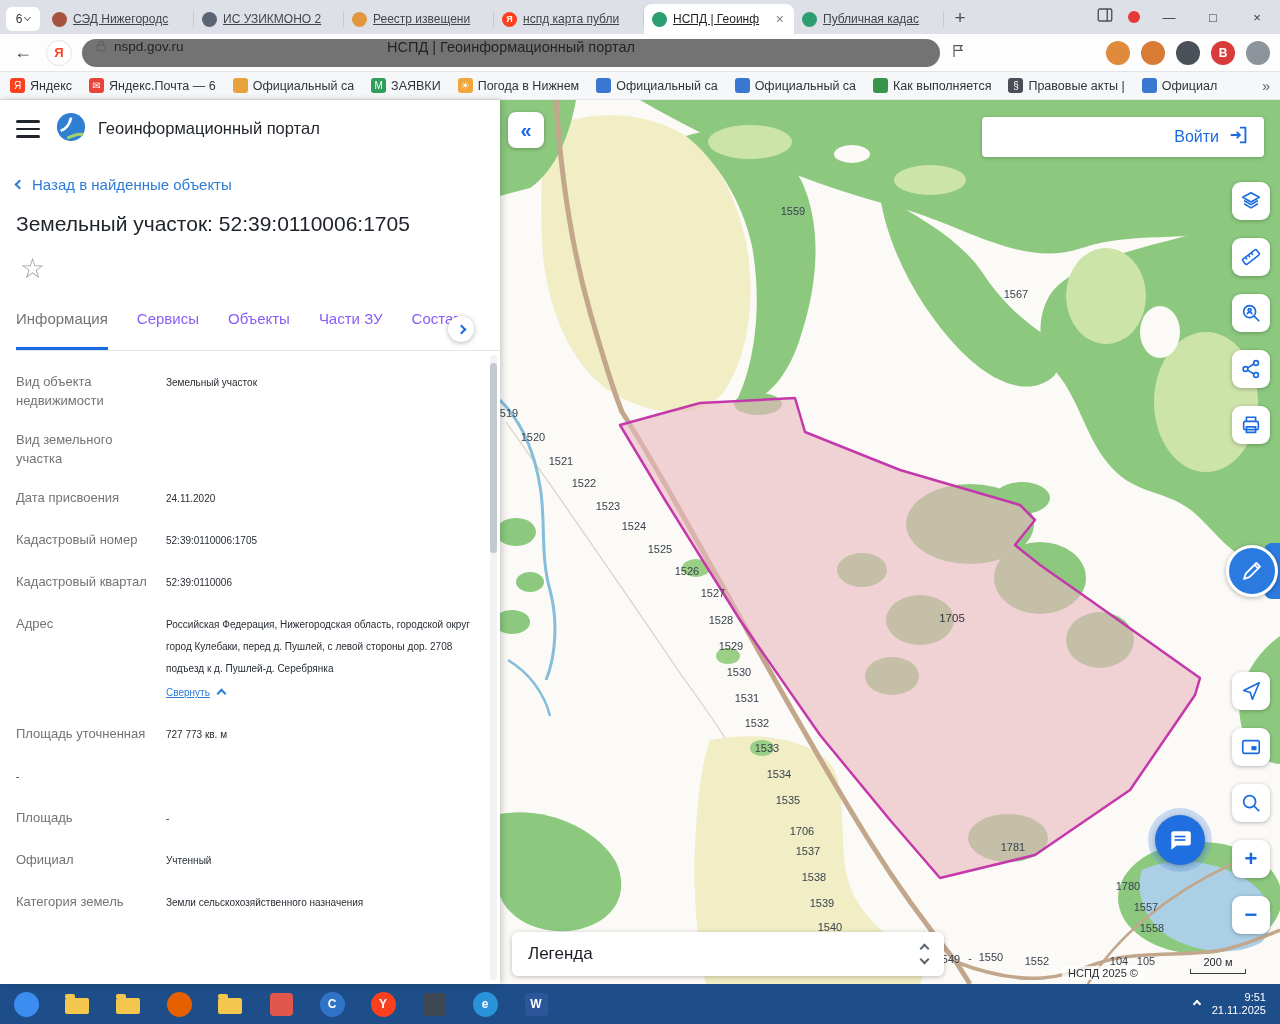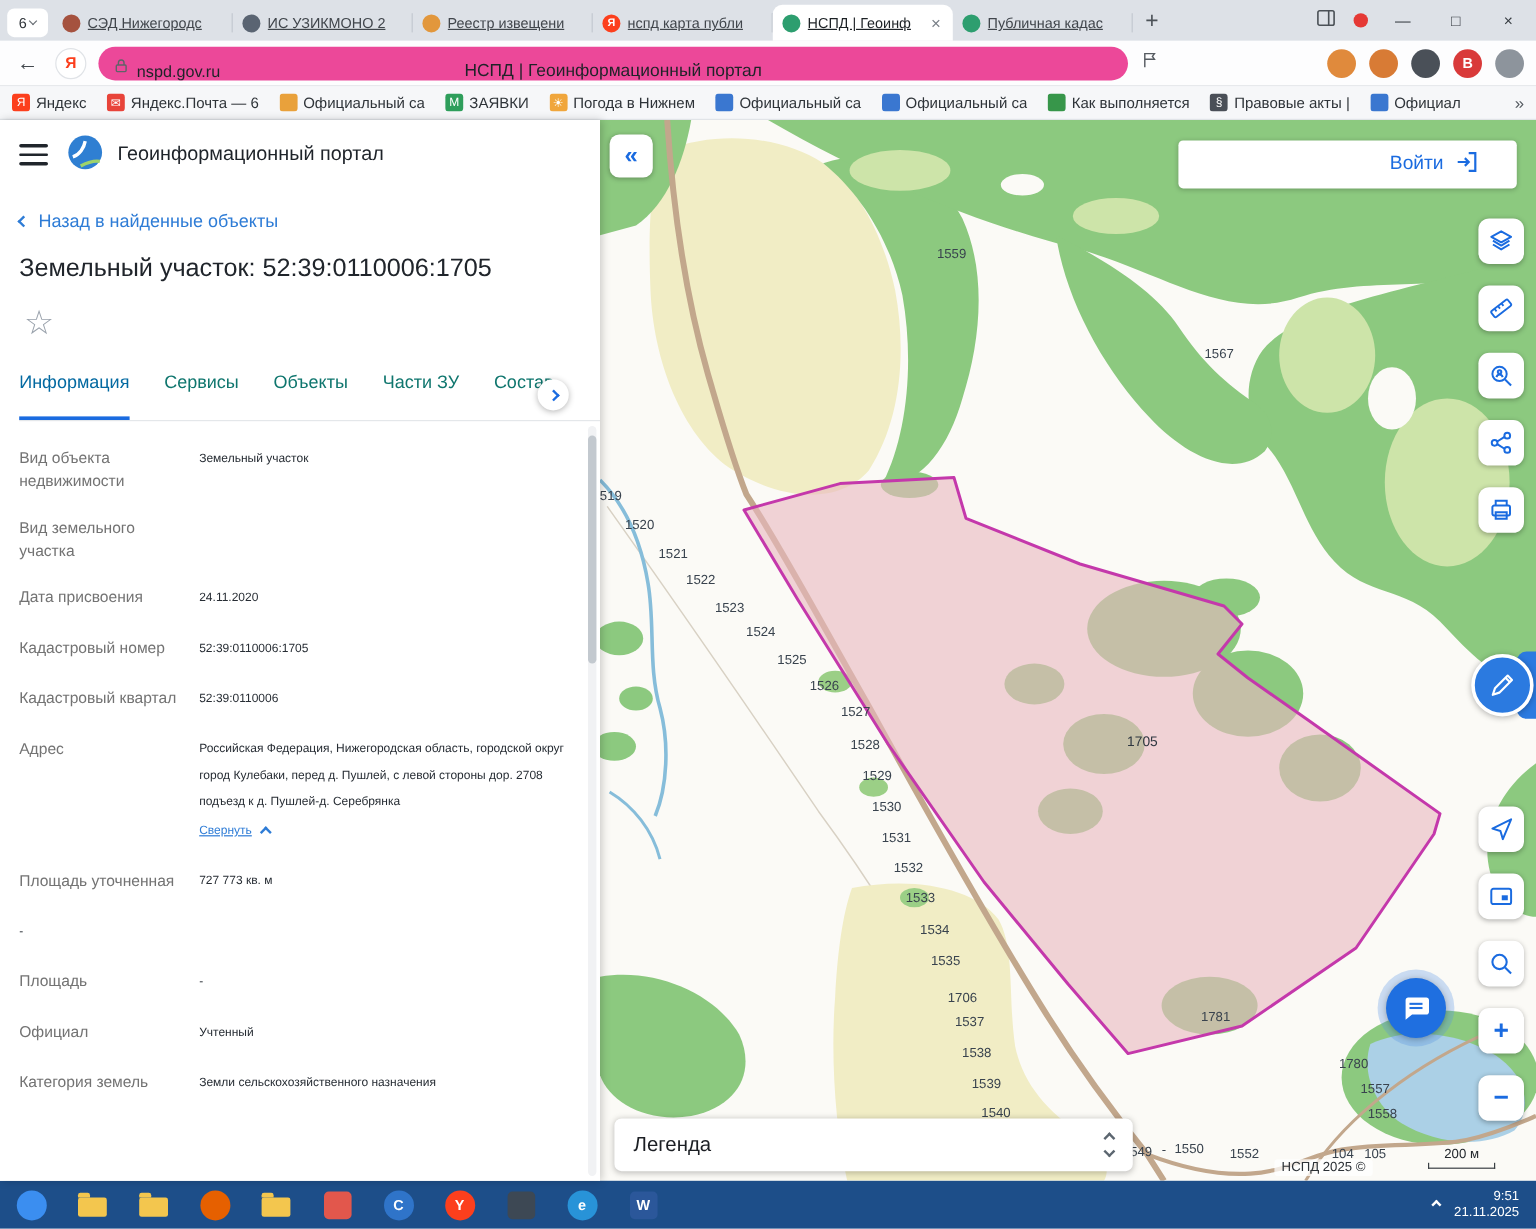--- a/index.html
+++ b/index.html
@@ -19,21 +19,21 @@
   .tab-close{font-size:14px;color:#7a8088;padding:0 2px;}
   .new-tab{width:28px;height:28px;margin:0 2px 2px;font-size:19px;color:#4c5258;display:flex;align-items:center;justify-content:center;border-radius:6px;}
   .tabstrip-right{margin-left:auto;display:flex;align-items:center;height:34px;gap:14px;padding-right:8px;}
   .notif-dot{width:12px;height:12px;background:#e53935;border-radius:50%;box-shadow:0 0 0 2px #dde1e7;}
   .win-btn{width:30px;height:26px;display:flex;align-items:center;justify-content:center;font-size:13px;color:#363b41;}
 
   
   .toolbar{position:absolute;top:34px;left:0;right:0;height:38px;background:#fdfdfe;border-bottom:1px solid #e1e4e8;display:flex;align-items:center;padding:0 10px;gap:10px;}
   .back-btn{font-size:18px;color:#43484e;width:26px;text-align:center;}
   .ya-btn{width:26px;height:26px;border-radius:50%;border:1px solid #e0e3e7;background:#fff;color:#fc3f1d;font-weight:bold;font-size:13px;display:flex;align-items:center;justify-content:center;}
-  .url-pill{width:858px;height:28px;background:#ec4899;border-radius:15px;display:flex;align-items:flex-end;padding:0 12px;position:relative;}
+  .url-pill{width:858px;height:28px;background:#737373;border-radius:15px;display:flex;align-items:flex-start;padding:0 12px;position:relative;}
   .domain{font-size:13.5px;color:#1f2328;margin-left:6px;}
   .page-title-center{position:absolute;left:0;right:0;text-align:center;font-size:14.5px;color:#1f2328;pointer-events:none;}
   .ext-icons{margin-left:auto;display:flex;gap:11px;align-items:center;}
   .ext{width:24px;height:24px;border-radius:50%;display:flex;align-items:center;justify-content:center;color:#fff;font-size:12px;font-weight:bold;}
 
   
   .bookmarks{position:absolute;top:72px;left:0;right:0;height:28px;background:#f6f7f9;border-bottom:1px solid #e1e4e8;display:flex;align-items:center;padding:0 10px;gap:17px;font-size:12.5px;color:#2f3439;}
   .bm{display:flex;align-items:center;gap:5px;white-space:nowrap;overflow:hidden;}
   .bm-ico{width:15px;height:15px;border-radius:3px;color:#fff;font-size:10px;display:flex;align-items:center;justify-content:center;flex-shrink:0;}
   .bm-overflow{margin-left:auto;color:#555b61;font-size:14px;}
@@ -44,40 +44,40 @@
   
   .panel{position:relative;width:500px;flex:0 0 500px;height:884px;background:#fff;z-index:2;box-shadow:2px 0 7px rgba(0,0,0,.2);overflow:hidden;}
   .hamburger{position:absolute;left:16px;top:20px;width:24px;}
   .hamburger i{display:block;height:2.5px;background:#20252b;margin-bottom:5px;border-radius:2px;}
   .logo{position:absolute;left:56px;top:12px;}
   .app-title{position:absolute;left:98px;top:19px;font-size:16.5px;color:#1e2329;}
   .back-link{position:absolute;left:16px;top:76px;color:#2e7cd6;font-size:15px;display:flex;align-items:center;gap:9px;}
   .panel-h1{position:absolute;left:16px;top:112px;font-size:21px;font-weight:500;color:#20252b;}
   .star{position:absolute;left:20px;top:152px;font-size:28px;color:#9aa2ac;}
   .panel-tabs{position:absolute;left:16px;top:210px;right:0;height:41px;display:flex;gap:29px;border-bottom:1px solid #e4e7ea;width:484px;}
-  .ptab{font-size:15px;color:#0f766e;padding-bottom:12px;white-space:nowrap;}
-  .ptab.active{color:#0369a1;border-bottom:3px solid #1a6be0;}
+  .ptab{font-size:15px;color:#8b5cf6;padding-bottom:12px;white-space:nowrap;}
+  .ptab.active{color:#737373;border-bottom:3px solid #1a6be0;}
   .next-tabs-btn{position:absolute;left:448px;top:216px;width:26px;height:26px;border-radius:50%;background:#fff;box-shadow:0 1px 5px rgba(0,0,0,.3);display:flex;align-items:center;justify-content:center;color:#1a6be0;z-index:3;}
   .fields{position:absolute;top:272px;left:16px;width:458px;}
   .frow{display:flex;margin-bottom:20px;}
   .flabel{width:150px;flex:0 0 150px;padding-right:10px;font-size:13px;line-height:19px;color:#737373;}
   .fvalue{flex:1;font-size:10px;line-height:22px;color:#272d34;}
   .collapse-link{color:#2e7cd6;margin-top:2px;display:flex;align-items:center;gap:8px;text-decoration:underline;}
   .pscroll{position:absolute;right:3px;top:255px;width:7px;height:625px;background:#f1f2f4;border-radius:4px;}
   .pscroll .thumb{position:absolute;top:8px;left:0;width:7px;height:190px;background:#c3c9cf;border-radius:4px;}
 
   
   .map{position:relative;flex:1;height:884px;overflow:hidden;background:#fbfaf6;}
   .basemap{position:absolute;inset:0;}
   .plabel{font-size:11px;fill:#39434e;text-anchor:middle;font-family:"Liberation Sans",sans-serif;}
   .plabel.main{fill:#2e3740;font-size:11.5px;}
   .map-btn{position:absolute;width:38px;height:38px;background:#fff;border-radius:9px;box-shadow:0 1px 4px rgba(0,0,0,.28);display:flex;align-items:center;justify-content:center;color:#1a6be0;}
   .map-btn.txt{font-size:22px;font-weight:bold;}
   .collapse-btn{position:absolute;left:8px;top:12px;width:36px;height:36px;background:#fff;border-radius:8px;box-shadow:0 1px 4px rgba(0,0,0,.28);display:flex;align-items:center;justify-content:center;color:#1a6be0;font-size:20px;font-weight:bold;}
-  .login-bar{position:absolute;top:17px;right:16px;width:282px;height:40px;background:#fff;border-radius:4px;box-shadow:0 1px 4px rgba(0,0,0,.22);display:flex;align-items:center;justify-content:flex-end;gap:9px;padding-right:30px;}
+  .login-bar{position:absolute;top:17px;right:16px;width:282px;height:40px;background:#fff;border-radius:4px;box-shadow:0 1px 4px rgba(0,0,0,.22);display:flex;align-items:center;justify-content:flex-end;gap:9px;padding-right:14px;}
   .login-label{color:#1a6be0;font-size:16px;}
   .side-handle{position:absolute;right:0;top:443px;width:16px;height:56px;background:#2b7ae0;border-radius:8px 0 0 8px;}
   .pencil-btn{position:absolute;right:2px;top:445px;width:52px;height:52px;border-radius:50%;background:#2b7ae0;border:3px solid #fff;box-shadow:0 1px 5px rgba(0,0,0,.3);display:flex;align-items:center;justify-content:center;}
   .chat-ring{position:absolute;left:648px;top:708px;width:64px;height:64px;border-radius:50%;background:rgba(90,150,230,.3);display:flex;align-items:center;justify-content:center;}
   .chat-btn{width:50px;height:50px;border-radius:50%;background:#1f6fe0;display:flex;align-items:center;justify-content:center;box-shadow:0 1px 5px rgba(0,0,0,.3);}
   .legend-bar{position:absolute;left:12px;top:832px;width:432px;height:44px;background:#fff;border-radius:6px;box-shadow:0 1px 5px rgba(0,0,0,.25);display:flex;align-items:center;padding:0 16px;}
   .legend-label{font-size:17px;color:#1c1f24;}
   .legend-toggle{margin-left:auto;display:flex;flex-direction:column;gap:4px;color:#5c6670;align-items:center;}
   .attribution{position:absolute;left:562px;top:866px;background:rgba(255,255,255,.75);font-size:11px;color:#2c3136;padding:1px 6px;border-radius:3px;}
   .scale{position:absolute;left:690px;top:856px;width:56px;text-align:center;font-size:11px;color:#24292e;}

